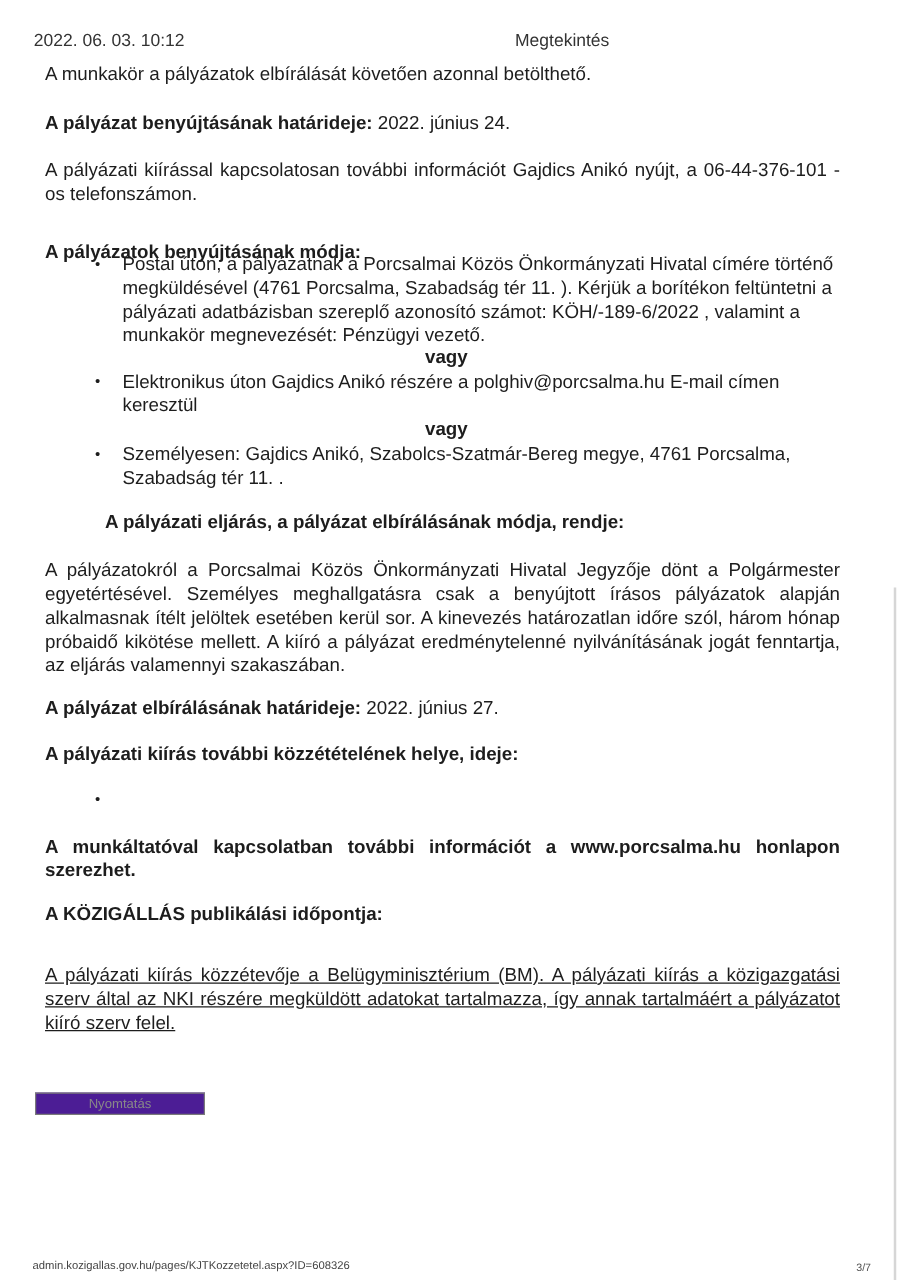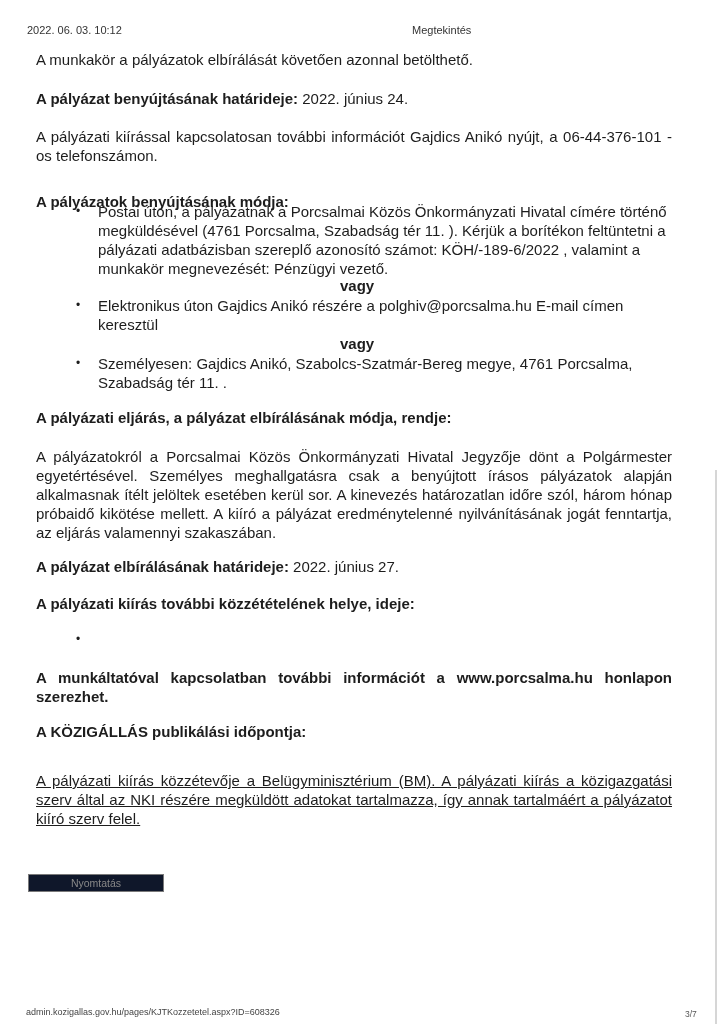--- a/index.html
+++ b/index.html
@@ -1,32 +1,32 @@
 <!DOCTYPE html>
 <html><head>
 <meta charset="utf-8">
 <style>
   html, body { margin: 0; padding: 0; }
   body {
     width: 725px; height: 1024px; background: #ffffff; position: relative; overflow: hidden;
     font-family: "Liberation Sans", sans-serif; color: #1d1d1d;
   }
-  .hdr { position: absolute; font-size: 11px; color: #333; top: 24px; }
+  .hdr { position: absolute; font-size: 14px; color: #333; top: 24px; }
   .hdr-date { left: 27px; }
   .hdr-title { left: 412px; }
   .b { font-weight: bold; }
   .just { text-align: justify; text-align-last: left; }
   .blk { position: absolute; left: 36px; width: 636px; font-size: 15px; line-height: 19px; }
   .ul { position: absolute; left: 76px; width: 600px; font-size: 15px; line-height: 19px; }
   .li { position: relative; padding-left: 22px; }
   .bullet { position: absolute; left: 0; top: 0; font-size: 12px; }
   .vagy { position: absolute; left: 340px; font-weight: bold; font-size: 15px; }
   .print-btn {
     position: absolute; left: 28px; top: 874px; width: 134px; height: 16px;
-    border: 1px solid #7a7a7a; background: #0f172a; font-size: 10.5px; color: #888;
+    border: 1px solid #7a7a7a; background: #4c1d95; font-size: 10.5px; color: #888;
     text-align: center; line-height: 16px; box-sizing: content-box; cursor: pointer;
     font-family: "Liberation Sans", sans-serif; padding: 0;
   }
   .footer-url { position: absolute; left: 26px; top: 1007px; font-size: 9px; color: #444; }
   .footer-page { position: absolute; left: 685px; top: 1009px; font-size: 8.5px; color: #555; }
   .vline { position: absolute; left: 715px; top: 470px; width: 2px; height: 554px; background: #d6d6d6; }
 </style>
 </head>
 <body>
 
@@ -57,21 +57,21 @@
   </div>
 </div>
 <div class="vagy" style="top:335px;">vagy</div>
 <div class="ul" style="top:354px; width:560px;">
   <div class="li">
     <span class="bullet">•</span>
     <span>Személyesen: Gajdics Anikó, Szabolcs-Szatmár-Bereg megye, 4761 Porcsalma, Szabadság tér 11. .</span>
   </div>
 </div>
 
-<div class="blk b" style="top:408px;">A pályázati eljárás, a pályázat elbírálásának módja, rendje:</div>
+<div class="blk b" style="top:408px;margin-left:48px;">A pályázati eljárás, a pályázat elbírálásának módja, rendje:</div>
 <div class="blk just" style="top:447px;">A pályázatokról a Porcsalmai Közös Önkormányzati Hivatal Jegyzője dönt a Polgármester egyetértésével. Személyes meghallgatásra csak a benyújtott írásos pályázatok alapján alkalmasnak ítélt jelöltek esetében kerül sor. A kinevezés határozatlan időre szól, három hónap próbaidő kikötése mellett. A kiíró a pályázat eredménytelenné nyilvánításának jogát fenntartja, az eljárás valamennyi szakaszában.</div>
 
 <div class="blk" style="top:557px;">
   <span class="b">A pályázat elbírálásának határideje:</span><span> 2022. június 27.</span>
 </div>
 
 <div class="blk b" style="top:594px;">A pályázati kiírás további közzétételének helye, ideje:</div>
 
 <div class="ul" style="top:630px;">
   <div class="li">

